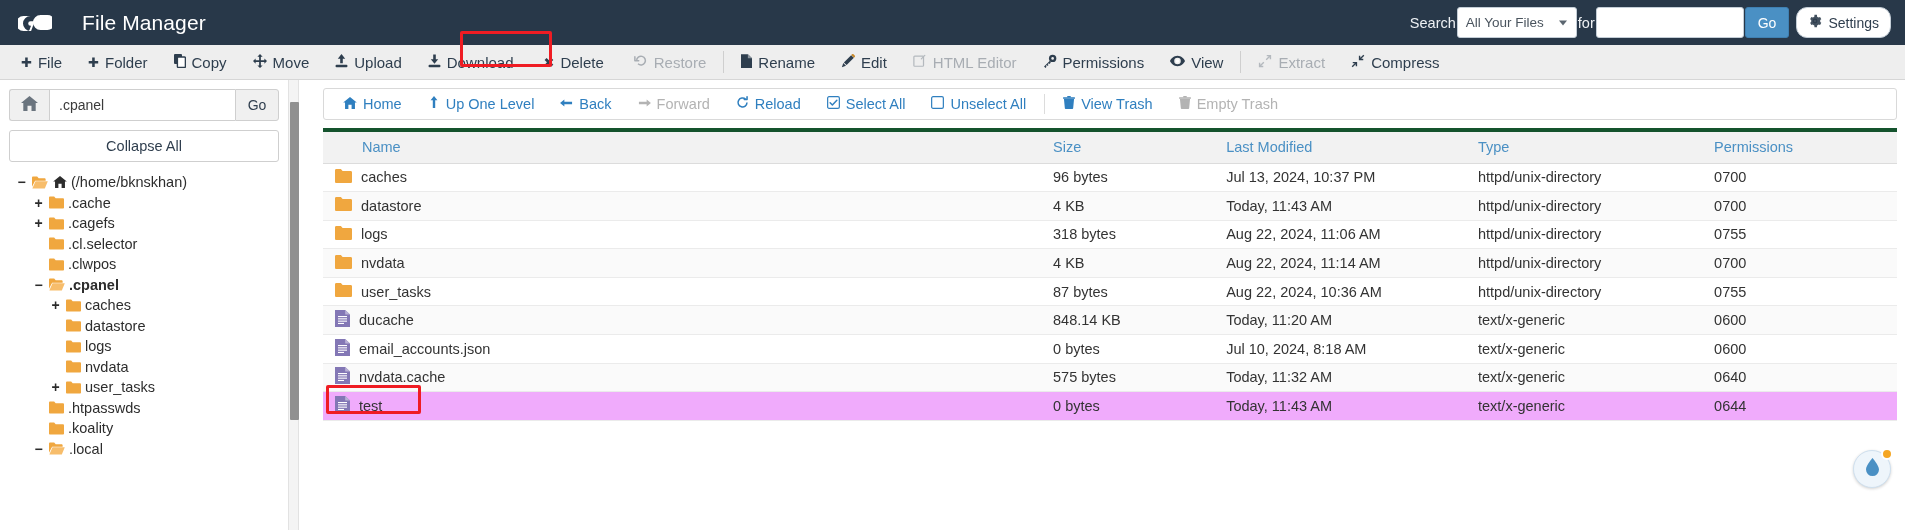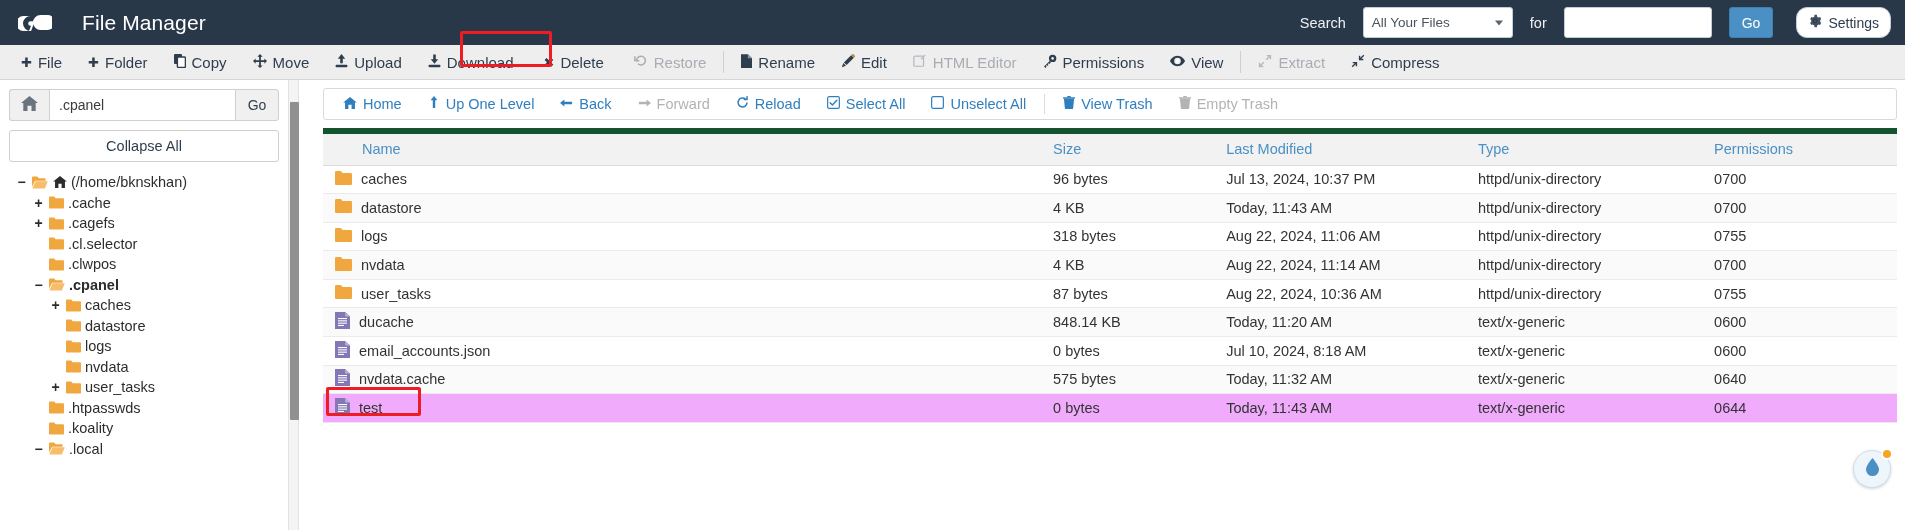--- a/index.html
+++ b/index.html
@@ -29,26 +29,26 @@
     color: #ffffff;
     font-size: 21px;
     font-weight: 400;
     letter-spacing: .1px;
     margin-left: 20px;
   }
   .header-right {
     margin-left: auto;
     display: flex;
     align-items: center;
-    gap: 17px;
+    gap: 1px;
   }
   .search-label { color: #eef1f4; font-size: 14.5px; }
   .search-select {
     height: 31px;
-    width: 150px;
+    width: 120px;
     background: #fff;
     border: 1px solid #c3cdd6;
     border-radius: 3px;
     font-size: 13.5px;
     color: #4a545e;
     padding: 0 8px;
     display: flex; align-items: center;
     position: relative;
     font-family: "Liberation Sans", sans-serif;
   }
@@ -260,21 +260,21 @@
     color: #2f7fbf;
     cursor: pointer;
     white-space: nowrap;
   }
   .nav-item.disabled { color: #b3b3b3; cursor: default; }
   .nav-sep { width: 1px; height: 20px; background: #dcdcdc; margin: 0 5px; }
 
   
   .table-wrap {
     flex: 1;
-    border-top: 6px solid #14532d;
+    border-top: 4px solid #14532d;
     position: relative;
     overflow: hidden;
   }
   table.files {
     width: 100%;
     border-collapse: collapse;
     font-size: 14.5px;
     table-layout: fixed;
   }
   table.files thead th {

